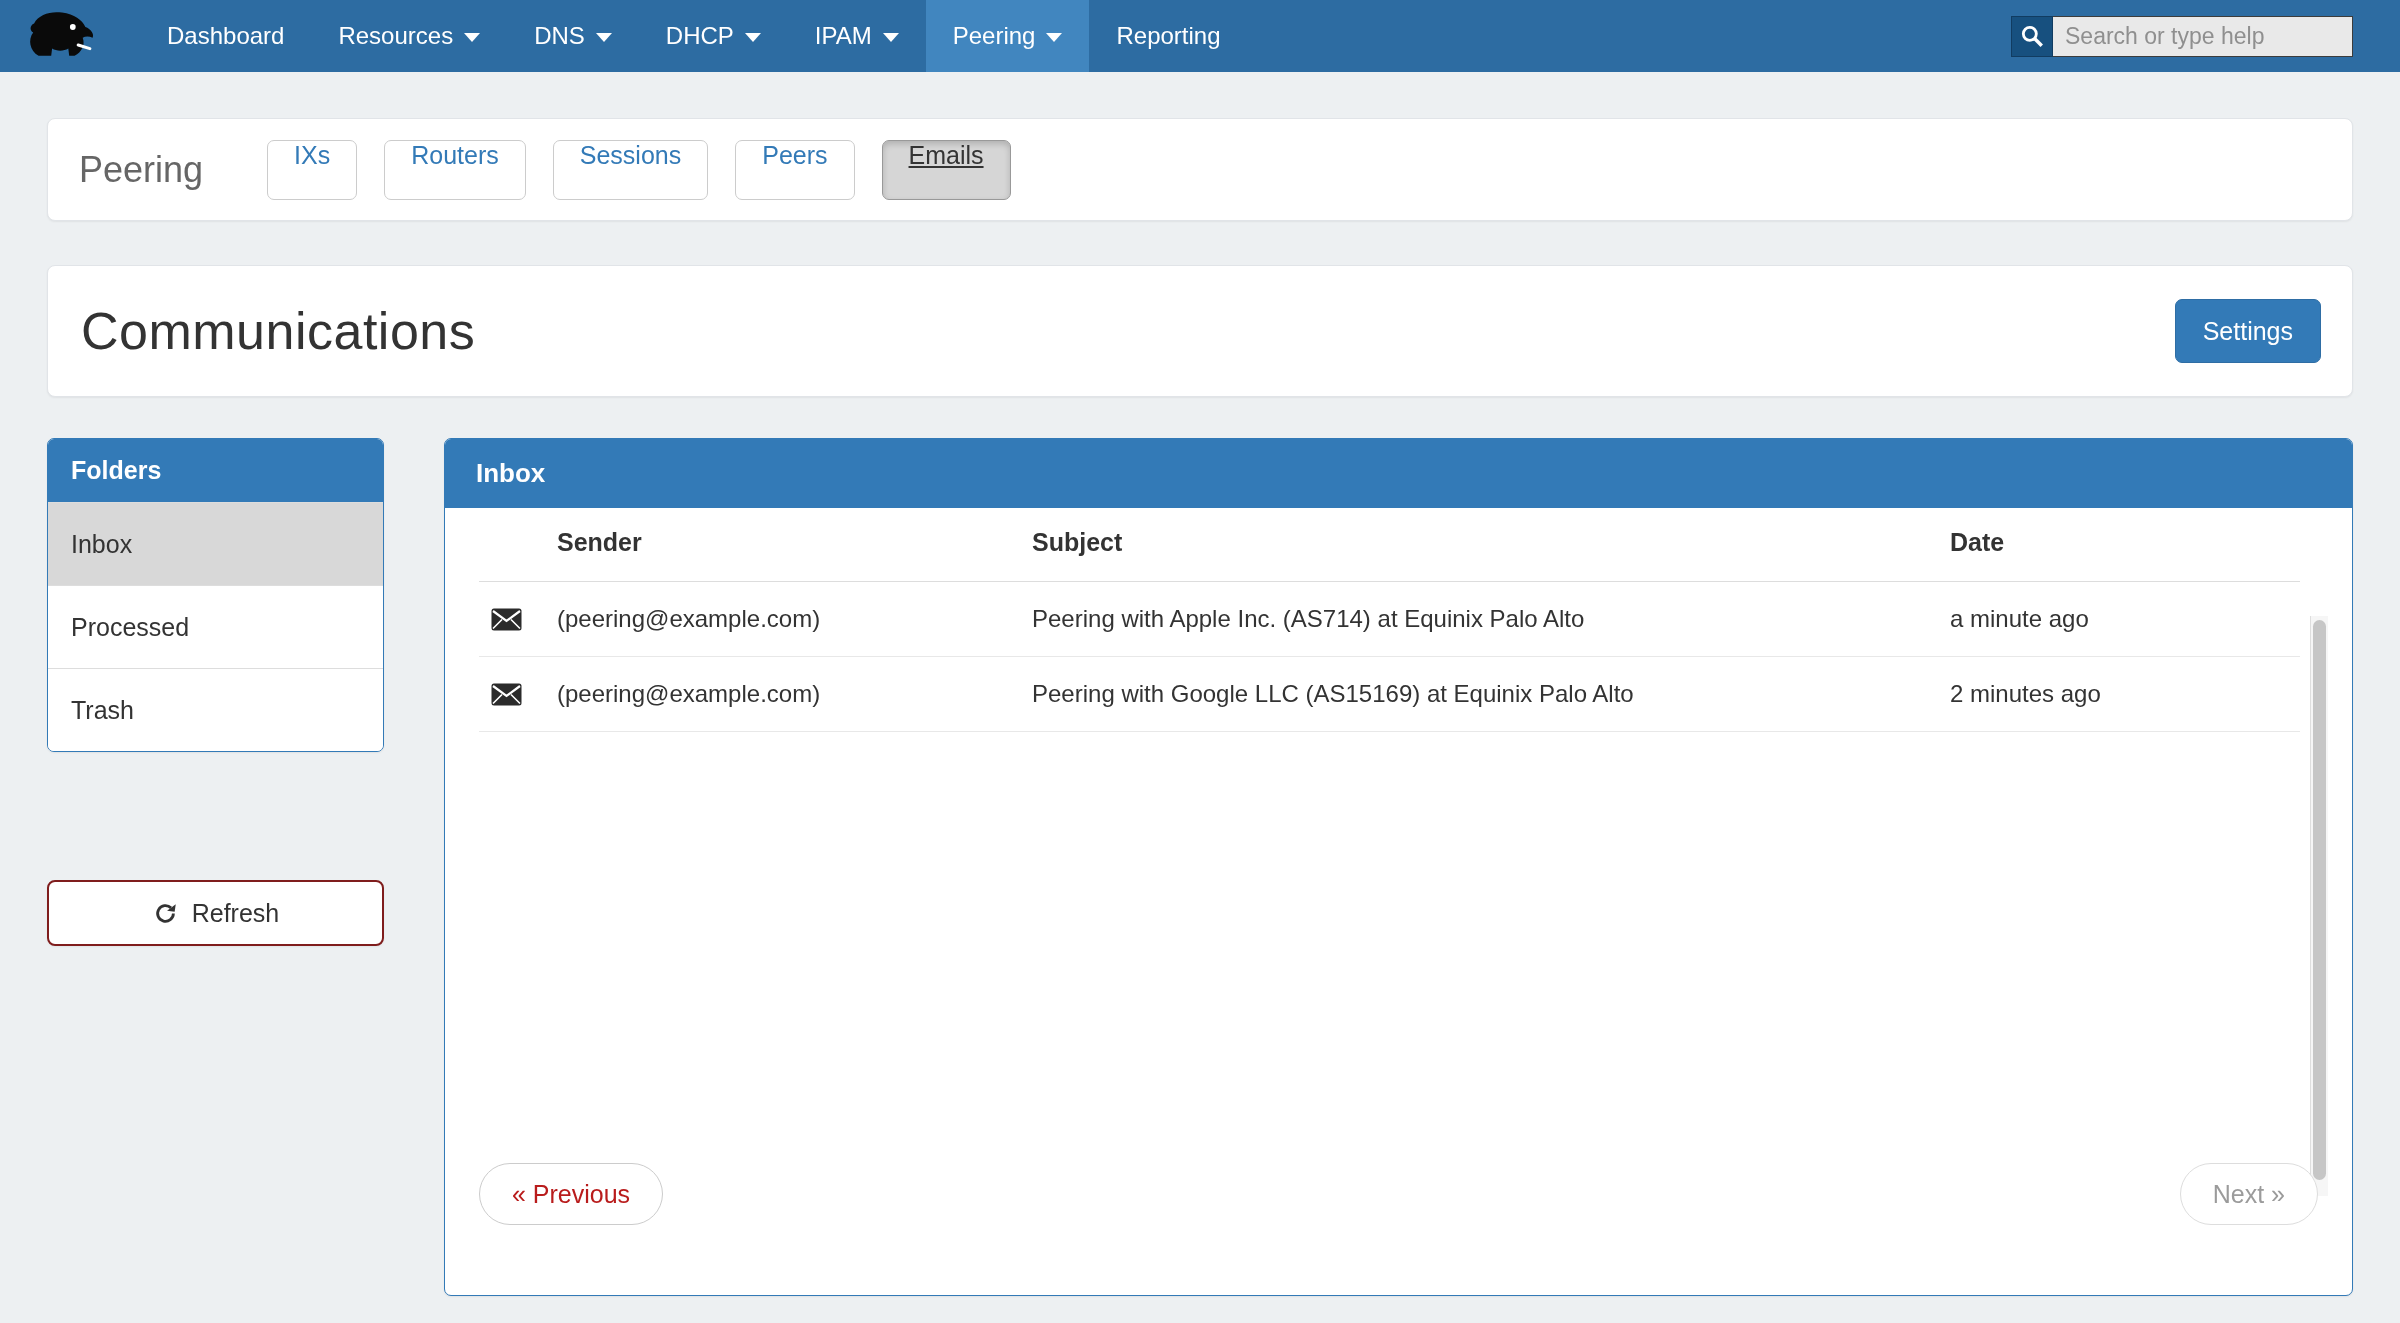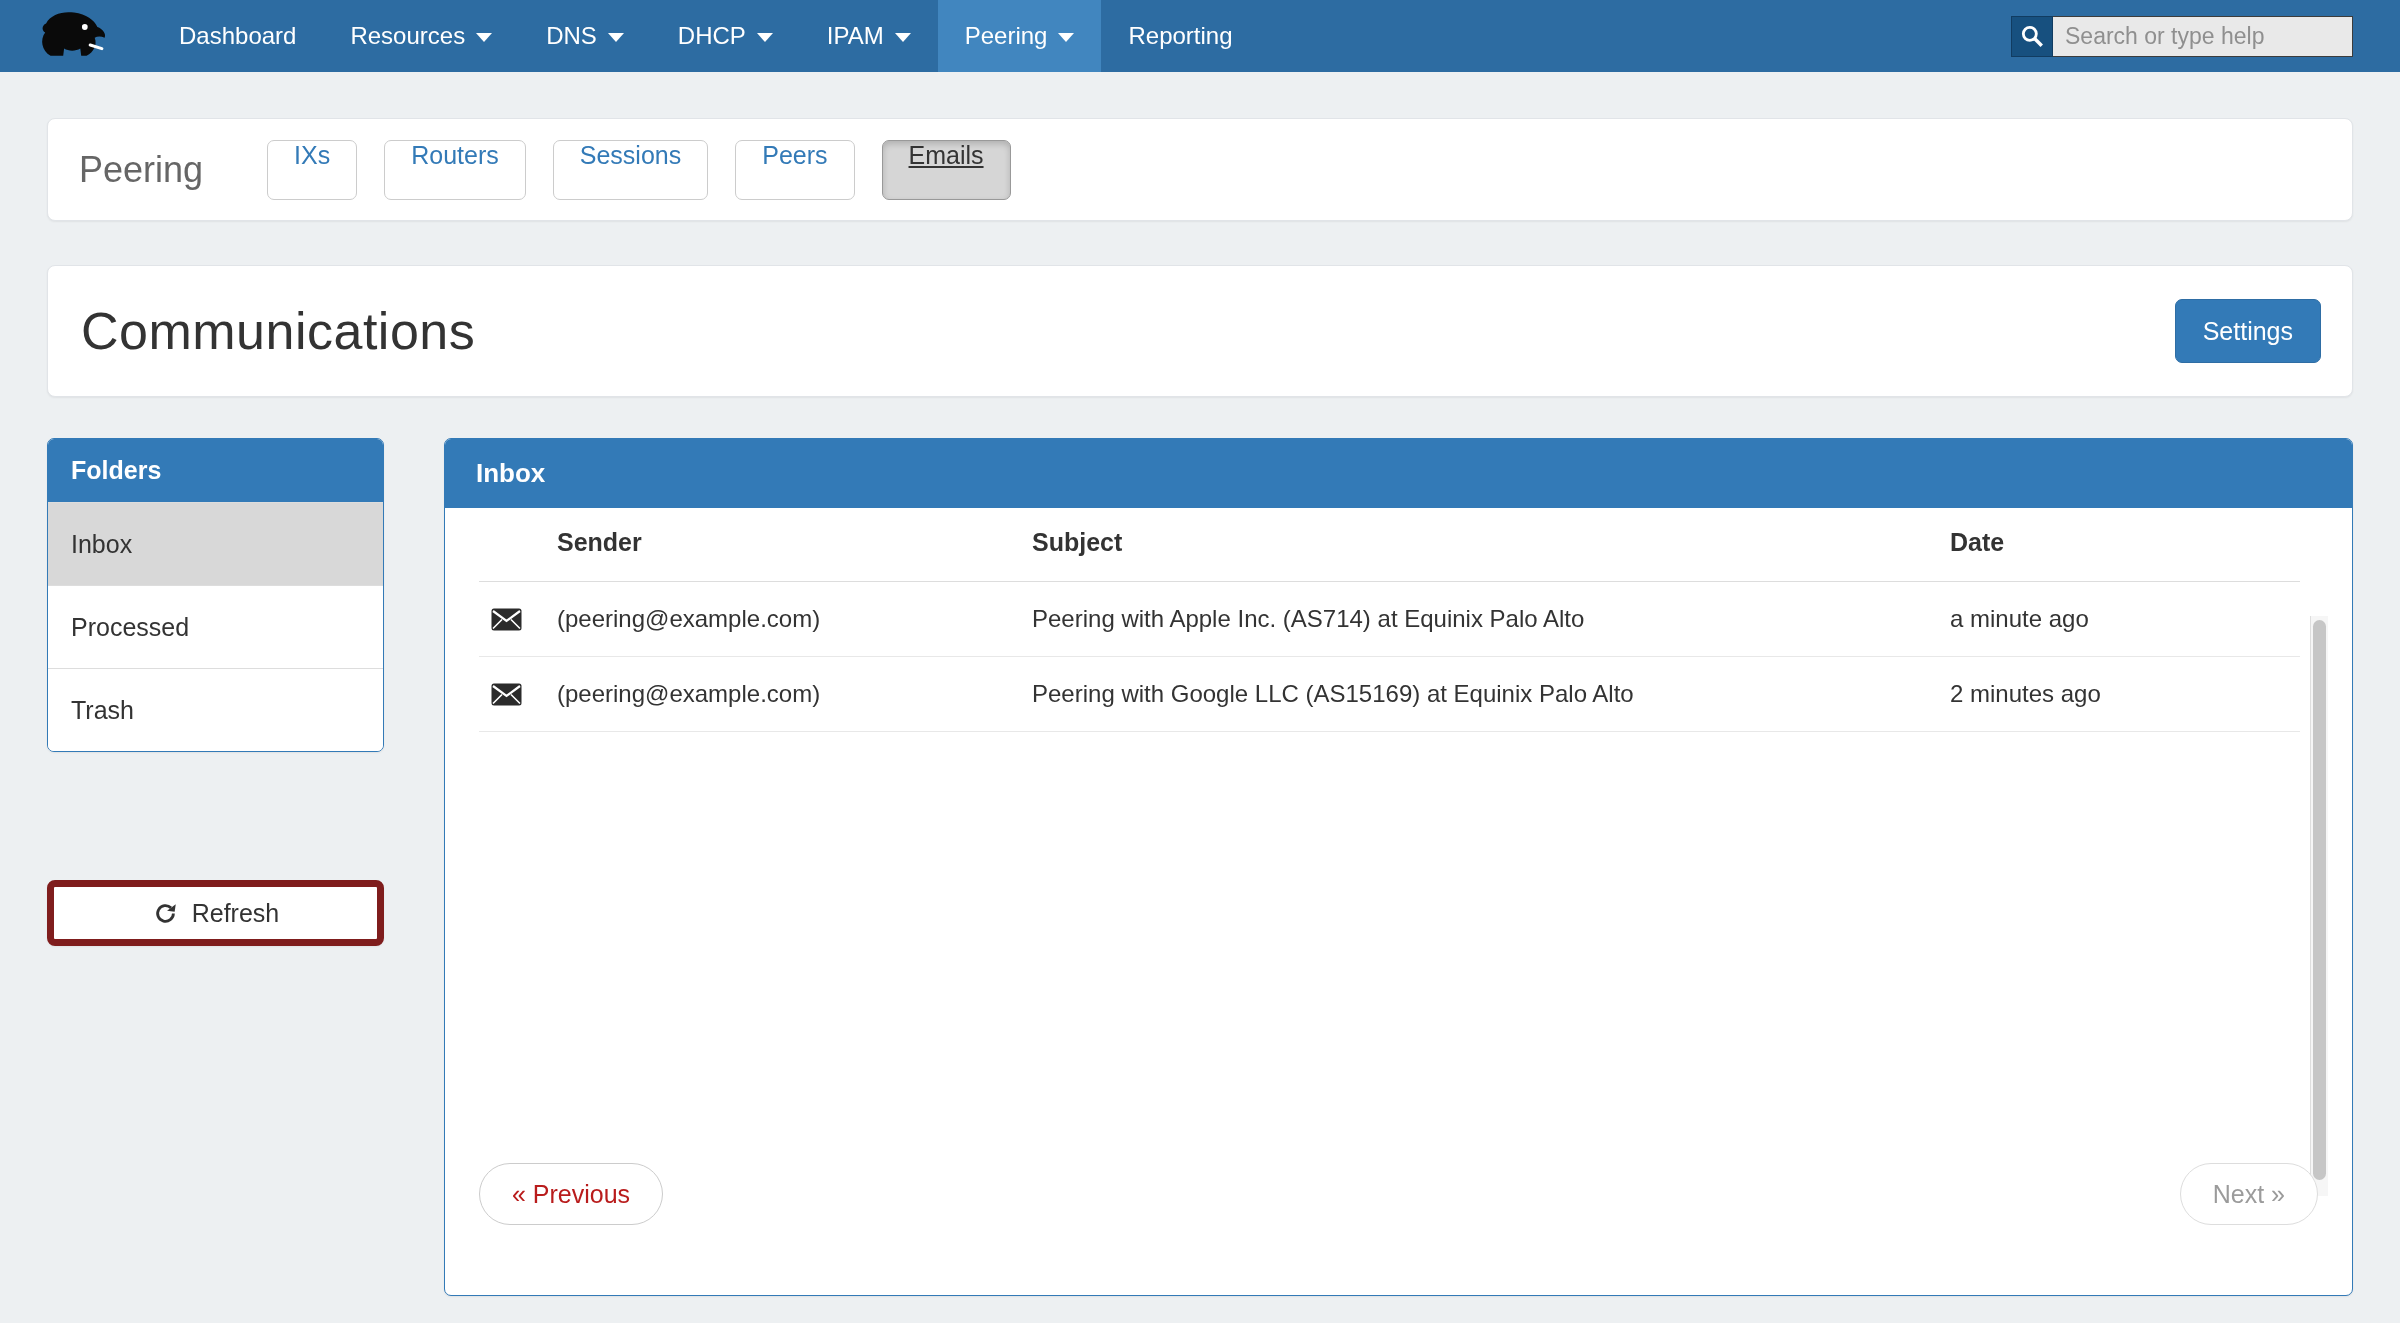--- a/index.html
+++ b/index.html
@@ -5,21 +5,21 @@
   * { box-sizing: border-box; }
   html,body { margin:0; padding:0; }
   body {
     width:2400px; height:1323px;
     background:#edf0f2;
     font-family:"Liberation Sans","DejaVu Sans",sans-serif;
     color:#333; overflow:hidden; position:relative;
   }
 
   
-  .navbar { height:72px; background:#2d6ca2; display:flex; align-items:stretch; padding:0 47px 0 38px; }
+  .navbar { height:72px; background:#2d6ca2; display:flex; align-items:stretch; padding:0 47px 0 26px; }
   .logo-wrap { display:flex; align-items:center; margin-right:42px; }
   .nav-items { display:flex; align-items:stretch; }
   .nav-item { display:flex; align-items:center; gap:11px; padding:0 27px; color:#fff; font-size:24px; cursor:pointer; white-space:nowrap; }
   .nav-item.active { background:#4186bf; }
   .caret { width:0; height:0; border-left:8px solid transparent; border-right:8px solid transparent; border-top:9px solid #fff; margin-top:3px; }
   .search { margin-left:auto; display:flex; align-items:center; }
   .search-icon-box { width:42px; height:41px; background:#17507f; border:1px solid #113c61; display:flex; align-items:center; justify-content:center; }
   .search-input { width:300px; height:41px; border:1px solid #3c3c3c; border-left:none; background:#e9e9e9; font-size:23px; color:#444; padding:0 12px; font-family:inherit; outline:none; }
   .search-input::placeholder { color:#8f8f8f; }
 
@@ -37,21 +37,21 @@
   .comms-title { font-size:52px; font-weight:500; color:#333; letter-spacing:.5px; }
   .settings-btn { margin-left:auto; background:#337ab7; border:1px solid #2e6da4; color:#fff; font-size:25px; height:64px; padding:8px 27px; border-radius:7px; display:flex; align-items:center; cursor:pointer; }
 
   
   .folders { left:47px; top:438px; width:337px; border:1px solid #337ab7; border-radius:7px; background:#fff; overflow:hidden; position:absolute; box-shadow:0 1px 2px rgba(0,0,0,.06); }
   .folders-header { background:#337ab7; color:#fff; font-weight:bold; font-size:25px; padding:17px 23px; }
   .folder-item { height:83px; display:flex; align-items:center; padding:0 23px; font-size:25px; color:#333; border-top:1px solid #ddd; background:#fff; cursor:pointer; }
   .folder-item:first-of-type { border-top:none; }
   .folder-item.active { background:#d8d8d8; }
 
-  .refresh-btn { position:absolute; left:47px; top:880px; width:337px; height:66px; background:#fff; border:7px solid #7f1d1d; border-radius:8px; display:flex; align-items:center; justify-content:center; gap:13px; font-size:25px; color:#333; cursor:pointer; box-shadow:0 1px 2px rgba(0,0,0,.05); }
+  .refresh-btn { position:absolute; left:47px; top:880px; width:337px; height:66px; background:#fff; border:2px solid #7f1d1d; border-radius:8px; display:flex; align-items:center; justify-content:center; gap:13px; font-size:25px; color:#333; cursor:pointer; box-shadow:0 1px 2px rgba(0,0,0,.05); }
 
   
   .inbox { left:444px; right:47px; top:438px; height:858px; position:absolute; border:1px solid #337ab7; border-radius:7px; background:#fff; overflow:hidden; box-shadow:0 1px 2px rgba(0,0,0,.06); }
   .inbox-header { background:#337ab7; height:69px; display:flex; align-items:center; padding:0 31px; color:#fff; font-weight:bold; font-size:26px; }
   .inbox-body { position:relative; height:789px; padding:20px 52px 0 34px; }
 
   .grid-row { display:grid; grid-template-columns:78px 475px 1fr 350px; align-items:center; }
   .thead { font-weight:bold; font-size:25px; padding-bottom:24px; border-bottom:1px solid #ddd; }
   .mail-row { height:75px; border-bottom:1px solid #e8e8e8; font-size:24px; color:#333; cursor:pointer; }
   .envelope { margin-left:12px; display:flex; }

